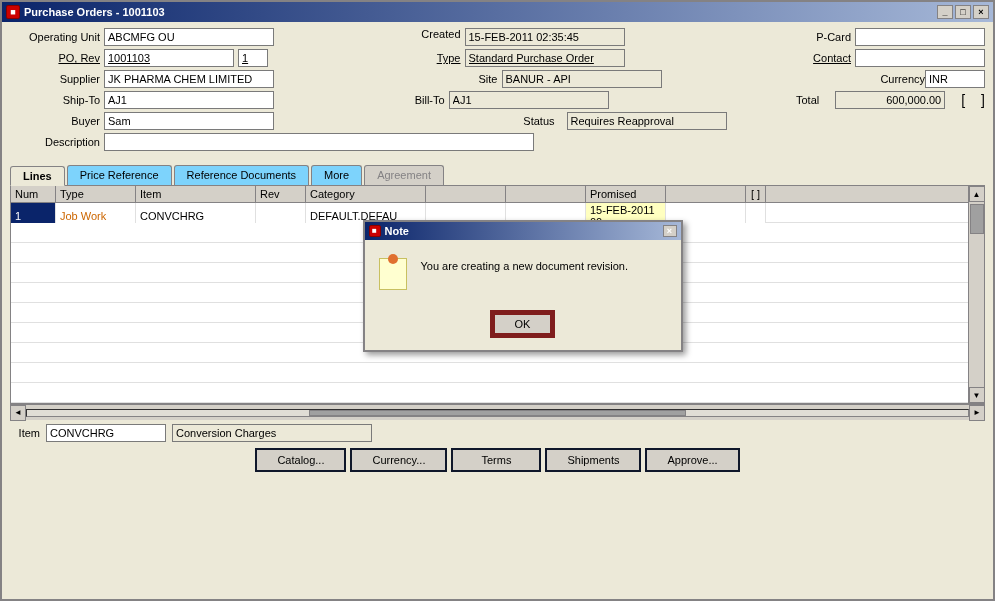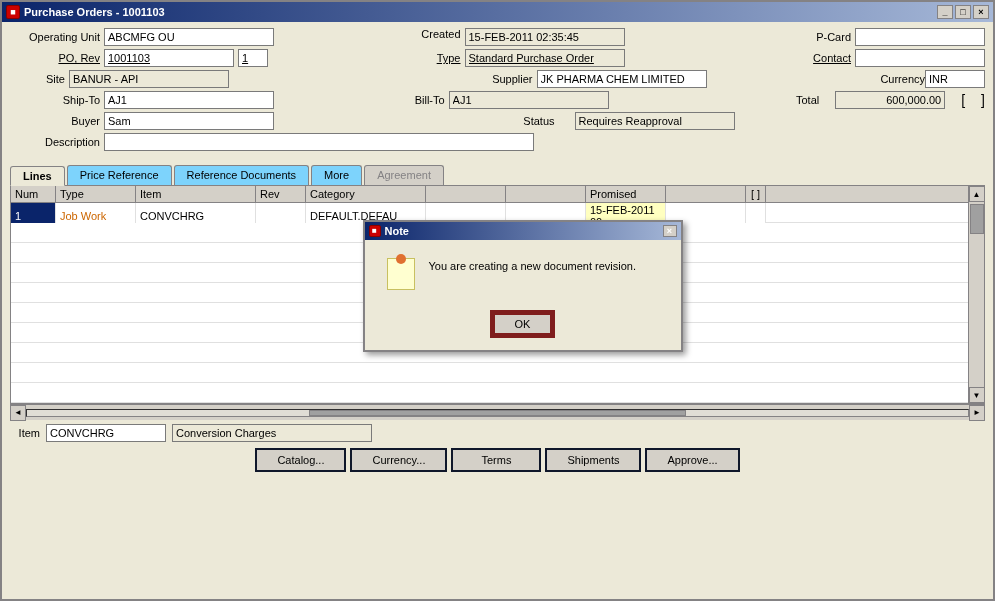--- a/index.html
+++ b/index.html
@@ -311,21 +311,21 @@
       background: #d4d0c8;
       border: 1px solid #848284;
       cursor: pointer;
       display: flex;
       align-items: center;
       justify-content: center;
       font-size: 9px;
     }
 
     .modal-body {
-      padding: 16px 20px;
+      padding: 16px 12px;
       display: flex;
       align-items: flex-start;
       gap: 12px;
     }
 
     .note-icon {
       width: 32px;
       height: 32px;
       position: relative;
     }
@@ -424,26 +424,26 @@
         <input class="inp bg-gray" style="width: 160px;" id="type-input" value="Standard Purchase Order">
       </div>
       <div style="display:flex;align-items:center;gap:4px;">
         <span class="lbl" style="width:50px;">Contact</span>
         <input class="inp" style="width: 130px;" id="contact-input">
       </div>
     </div>
 
     <div class="field-row" style="margin-bottom:3px;">
       <div style="display:flex;align-items:center;gap:4px;flex:1;">
+        <span class="lbl" style="width:90px;">Supplier</span>
+        <input class="inp" style="width: 170px;" id="supplier-input" value="JK PHARMA CHEM LIMITED">
+      </div>
+      <div style="display:flex;align-items:center;gap:4px;flex:1;">
         <span class="lbl" style="width:55px;">Site</span>
         <input class="inp bg-gray" style="width: 160px;" id="site-input" value="BANUR - API">
-      </div>
-      <div style="display:flex;align-items:center;gap:4px;flex:1;">
-        <span class="lbl" style="width:90px;">Supplier</span>
-        <input class="inp" style="width: 170px;" id="supplier-input" value="JK PHARMA CHEM LIMITED">
       </div>
       <div style="display:flex;align-items:center;">
         <span class="lbl" style="width:50px;">Currency</span>
         <input class="inp" style="width: 60px;" id="currency-input" value="INR">
       </div>
     </div>
 
     <div class="field-row" style="margin-bottom:3px;">
       <div style="display:flex;align-items:center;gap:4px;flex:1;">
         <span class="lbl" style="width:90px;">Ship-To</span>
@@ -459,21 +459,21 @@
         <span style="font-size:14px;">[</span>
         <span style="font-size:14px;">]</span>
       </div>
     </div>
 
     <div class="field-row" style="margin-bottom:3px;">
       <div style="display:flex;align-items:center;gap:4px;flex:1;">
         <span class="lbl" style="width:90px;">Buyer</span>
         <input class="inp" style="width: 170px;" id="buyer-input" value="Sam">
       </div>
-      <div style="display:flex;align-items:center;gap:20px;flex:1;">
+      <div style="display:flex;align-items:center;gap:12px;flex:1;">
         <span class="lbl" style="width:55px;">Status</span>
         <input class="inp bg-gray" style="width: 160px;" id="status-input" value="Requires Reapproval">
       </div>
     </div>
 
     <div class="desc-row" style="padding:0;">
       <span class="lbl" style="width:90px;">Description</span>
       <input class="inp" style="width: 430px;" id="desc-input">
     </div>
   </div>

